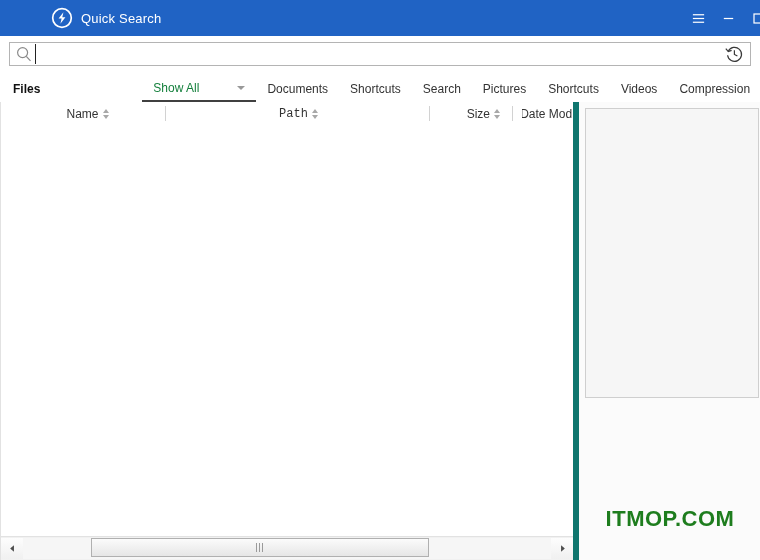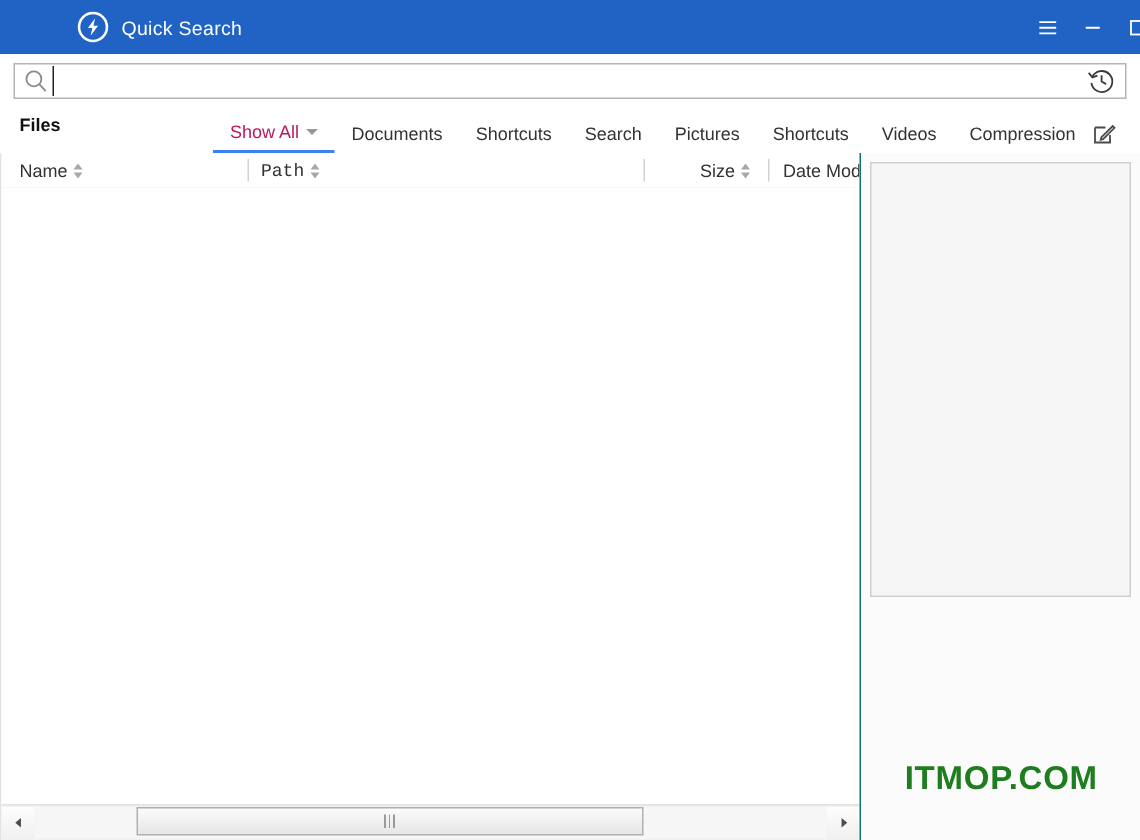--- a/index.html
+++ b/index.html
@@ -98,20 +98,21 @@
   }
 
   
   .tabbar {
     position: absolute;
     left: 0; top: 76px;
     width: 760px; height: 26px;
     background: #ffffff;
     border-bottom: 1px solid #dcdcdc;
     display: flex;
+    align-items: center;
   }
   .tab-files {
     font-weight: bold;
     font-size: 12px;
     color: #111;
     margin-left: 13px;
     white-space: nowrap;
   }
   .tabs {
     display: flex;
@@ -123,22 +124,23 @@
     height: 26px;
     display: flex;
     align-items: center;
     padding: 0 11px;
     font-size: 12px;
     color: #333333;
     box-sizing: border-box;
     white-space: nowrap;
   }
   .tab.active {
-    color: #be185d;
-    border-bottom: 2px solid #3b82f6;
+    color: #15803d;
+    border-bottom: 2px solid #404040;
+    gap: 33px;
   }
   .tab .caret {
     margin-left: 5px;
     width: 0; height: 0;
     border-left: 4px solid transparent;
     border-right: 4px solid transparent;
     border-top: 4px solid #999999;
   }
   .tabbar-right {
     margin-left: auto;
@@ -174,20 +176,21 @@
   .col {
     position: absolute;
     top: 0; height: 23px;
     display: flex;
     align-items: center;
     font-size: 12px;
     color: #333333;
     box-sizing: border-box;
     white-space: nowrap;
     overflow: hidden;
+    justify-content: center;
   }
   .col .sorter {
     margin-left: 4px;
     display: inline-block;
     width: 7px; height: 12px;
     position: relative;
     flex: none;
   }
   .col .sorter::before,
   .col .sorter::after {
@@ -258,21 +261,21 @@
         #9a9a9a 3px, #9a9a9a 4px, transparent 4px, transparent 6px,
         #9a9a9a 6px, #9a9a9a 7px, transparent 7px);
   }
 
   
   .preview-pane {
     position: absolute;
     left: 572px; top: 0;
     width: 188px; height: 458px;
     background: #fbfbfb;
-    border-left: 1px solid #0f766e;
+    border-left: 6px solid #0f766e;
     box-sizing: border-box;
   }
   .preview-box {
     position: absolute;
     left: 6px; top: 6px;
     width: 174px; height: 290px;
     background: #f6f6f6;
     border: 1px solid #cfcfcf;
     box-sizing: border-box;
   }

